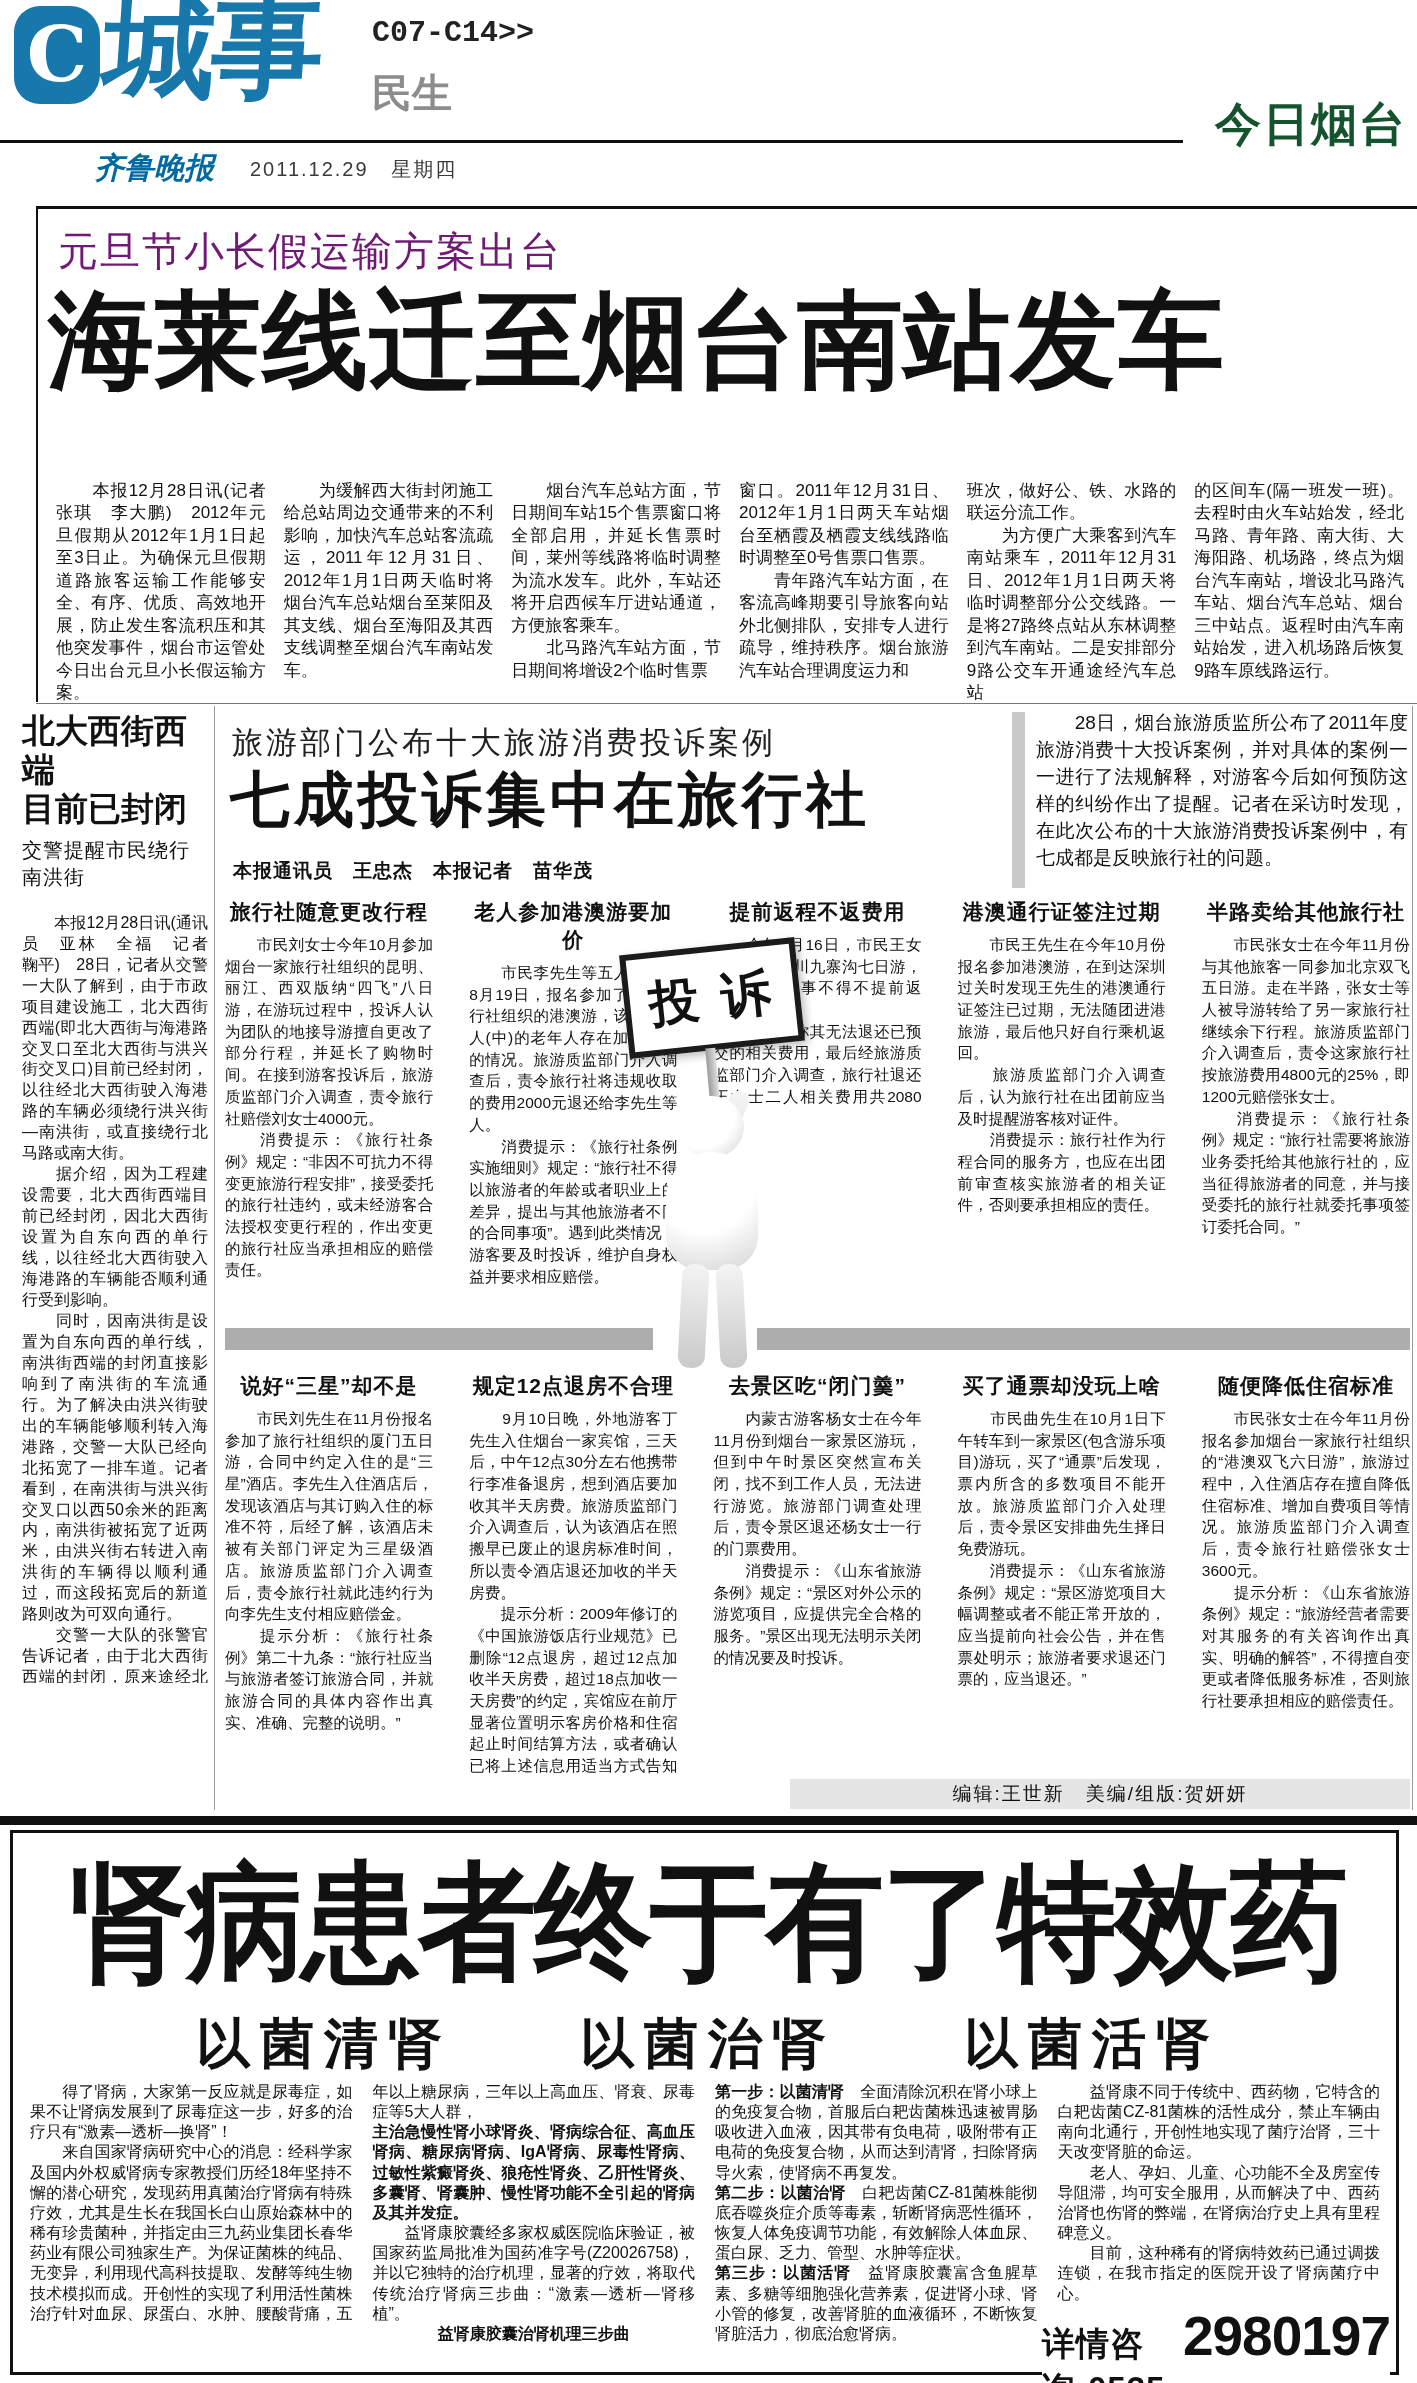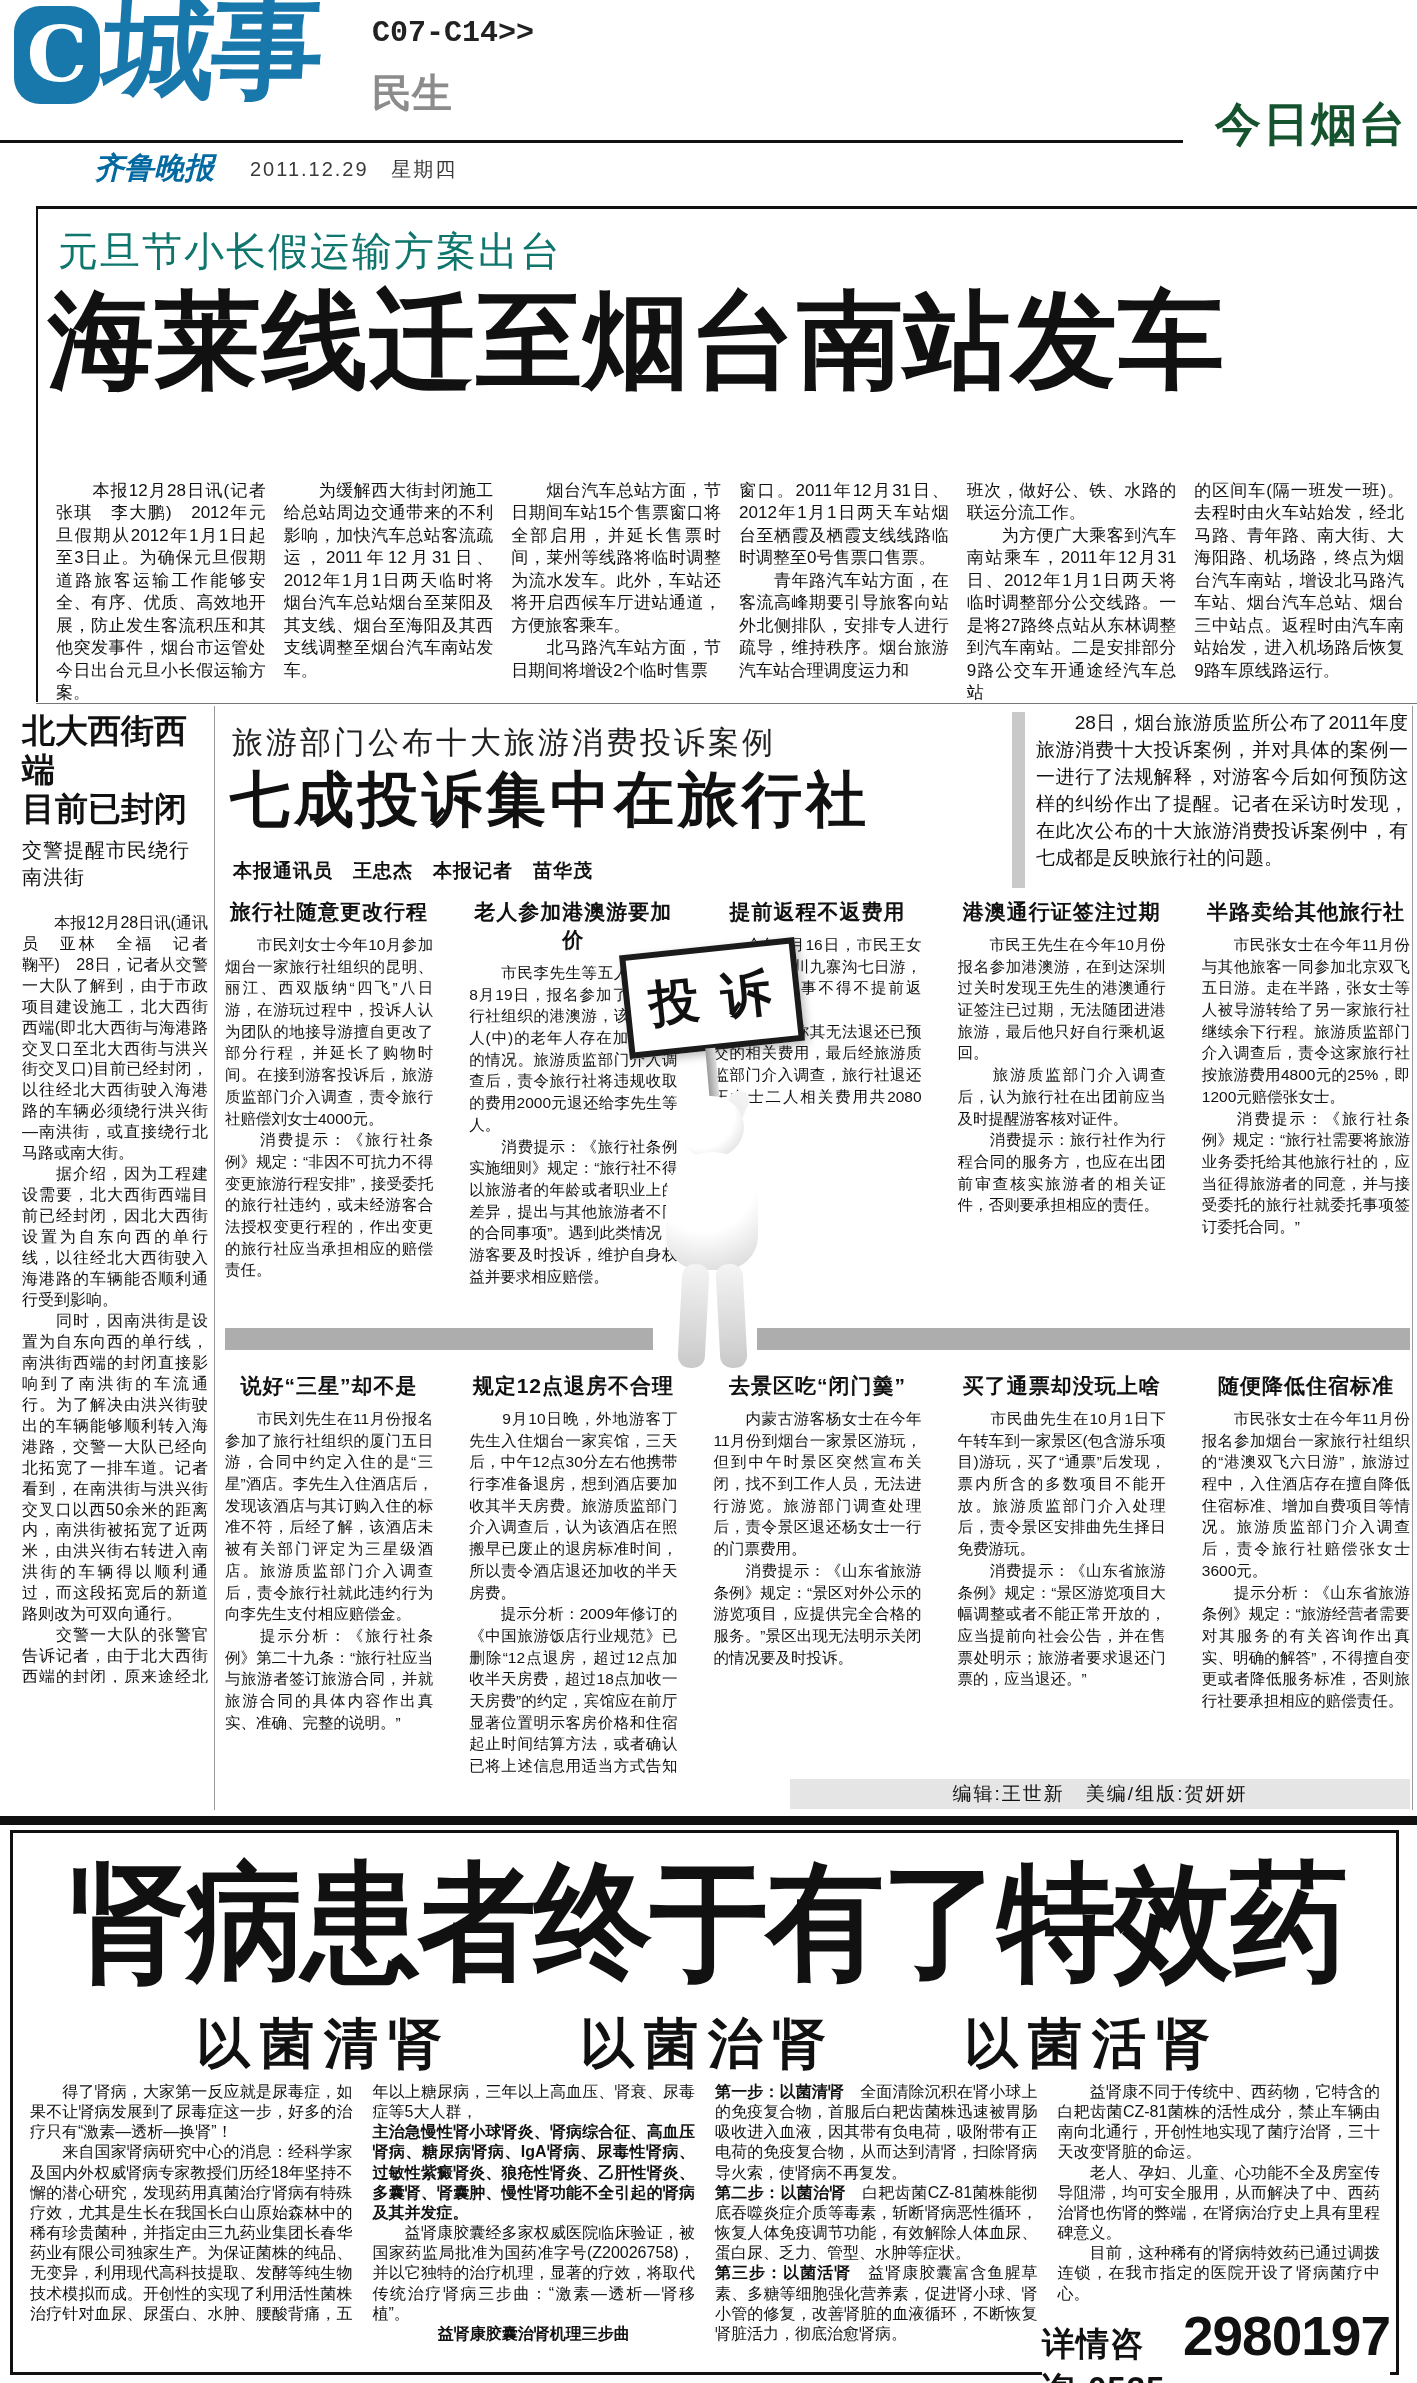--- a/index.html
+++ b/index.html
@@ -13,21 +13,21 @@
   .sec-title{left:104px;top:-8px;font-size:112px;font-weight:900;color:#1878ab;line-height:1;transform:skewX(-4deg);letter-spacing:-4px;}
   .page-range{left:372px;top:16px;font-size:30px;font-weight:700;color:#222;font-family:"Liberation Mono","DejaVu Sans Mono",monospace;}
   .sec-sub{left:372px;top:66px;font-size:40px;font-weight:900;color:#8c8c8c;}
   .hairline{left:0;top:140px;width:1183px;height:3px;background:#111;}
   .right-brand{left:1192px;top:94px;font-size:46px;font-weight:900;color:#14532d;letter-spacing:2px;margin-left:23px;}
   .masthead{left:94px;top:148px;font-size:30px;color:#0369a1;font-family:"DejaVu Serif",serif;font-style:italic;font-weight:bold;}
   .dateline{left:250px;top:156px;font-size:20px;color:#3a3a3a;letter-spacing:2px;}
   
   .ls-toprule{left:36px;top:206px;width:1381px;height:3px;background:#111;}
   .ls-leftrule{left:36px;top:206px;width:2px;height:496px;background:#111;}
-  .ls-kicker{left:58px;top:224px;font-size:40px;color:#0f766e;letter-spacing:2px;}
+  .ls-kicker{left:58px;top:224px;font-size:40px;color:#701a75;letter-spacing:2px;}
   .ls-headline{left:48px;top:274px;width:1360px;font-size:106px;font-weight:900;letter-spacing:1px;line-height:1.25;white-space:nowrap;}
   .ls-cols{left:56px;top:452px;width:1348px;height:248px;display:flex;gap:18px;margin-top:28px;}
   .ls-cols .col{flex:1;font-size:17px;line-height:1.32;text-align:justify;white-space:pre-line;overflow:hidden;}
   .ls-bottomline{left:36px;top:703px;width:1381px;height:1px;background:#777;}
   
   .lf-art{left:22px;top:712px;width:186px;}
   .lf-title{font-size:33px;font-weight:900;line-height:1.18;}
   .lf-sub{font-size:20px;margin-top:8px;letter-spacing:1px;}
   .lf-body{margin-top:22px;font-size:16px;line-height:1.31;text-align:justify;white-space:pre-line;height:770px;overflow:hidden;}
   .mid-vrule{left:214px;top:706px;width:1px;height:1104px;background:#999;}

